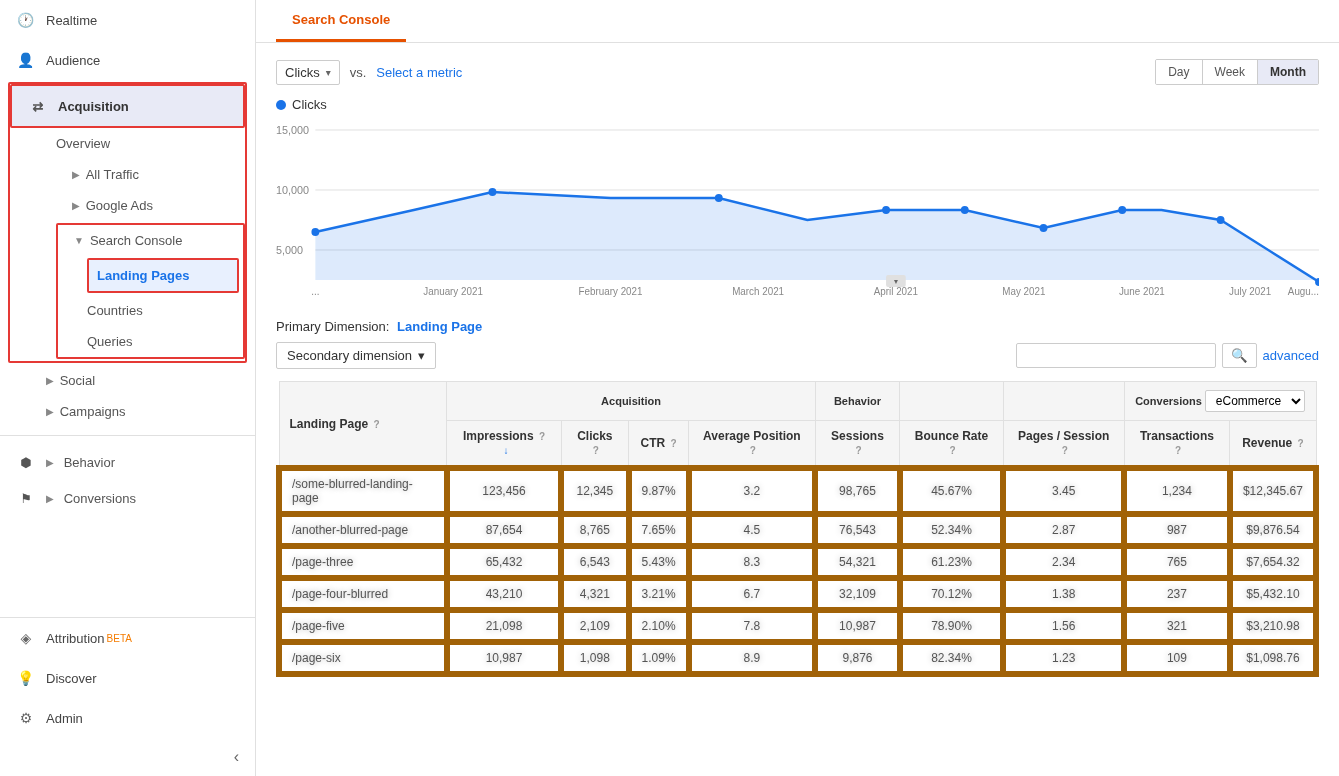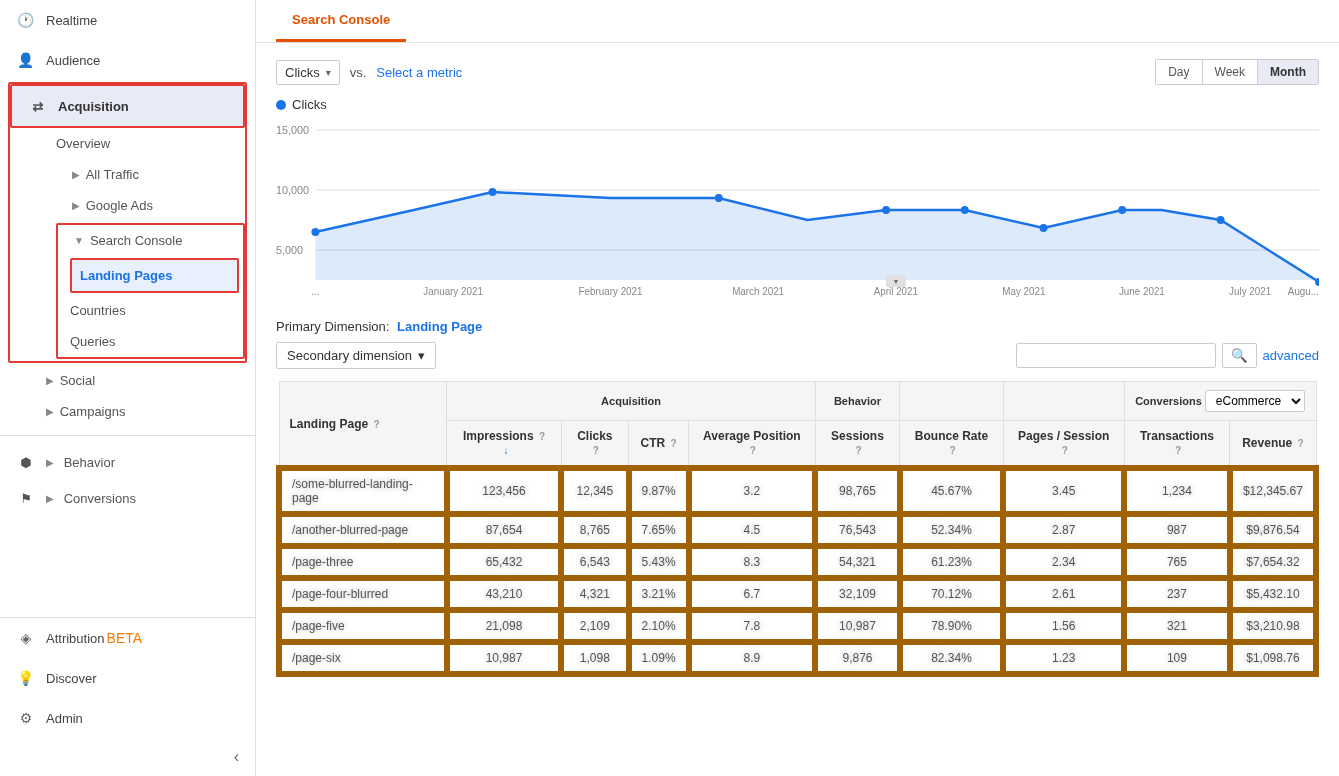--- a/index.html
+++ b/index.html
@@ -97,21 +97,21 @@
         <span class="arrow">▶</span>
         <span>Google Ads</span>
       </div>
 
       <div style="border:2px solid #e53935; border-radius:2px; margin:2px 0;">
         <div class="sidebar-section-header" style="font-weight:normal;">
           <span class="arrow">▼</span>
           <span>Search Console</span>
         </div>
 
-        <div style="margin-left:12px;">
+        <div style="margin-left:29px;">
           <div style="border:2px solid #e53935; border-radius:2px; margin:2px 0; display:inline-block; width:calc(100% - 4px);">
             <div class="sidebar-sub-item active" style="padding-left:8px; background:#e8f0fe; color:#1a73e8; font-weight:bold;">
               <span>Landing Pages</span>
             </div>
           </div>
           <div class="sidebar-sub-item">
             <span>Countries</span>
           </div>
           <div class="sidebar-sub-item">
             <span>Queries</span>
@@ -140,21 +140,21 @@
   <div class="sidebar-section-header">
     <span class="icon" style="width:20px;height:20px;margin-right:10px;display:flex;align-items:center;justify-content:center;">⚑</span>
     <span class="arrow">▶</span>
     <span style="margin-left:4px;">Conversions</span>
   </div>
 
   <div class="sidebar-bottom">
     <div class="sidebar-item">
       <span class="icon">◈</span>
       <span>Attribution</span>
-      <sup style="color:#f57c00; font-size:14px; margin-left:2px;">BETA</sup>
+      <sup style="color:#f57c00; font-size:10px; margin-left:2px;">BETA</sup>
     </div>
     <div class="sidebar-item">
       <span class="icon">💡</span>
       <span>Discover</span>
     </div>
     <div class="sidebar-item">
       <span class="icon">⚙</span>
       <span>Admin</span>
     </div>
     <div style="padding:10px 16px; cursor:pointer; display:flex; align-items:center; justify-content:flex-end;">
@@ -335,21 +335,21 @@
           <td class="blurred">$7,654.32</td>
         </tr>
         <tr>
           <td class="left blurred">/page-four-blurred</td>
           <td class="blurred">43,210</td>
           <td class="blurred">4,321</td>
           <td class="blurred">3.21%</td>
           <td class="blurred">6.7</td>
           <td class="blurred">32,109</td>
           <td class="blurred">70.12%</td>
-          <td class="blurred">2.61</td>
+          <td class="blurred">1.38</td>
           <td class="blurred">237</td>
           <td class="blurred">$5,432.10</td>
         </tr>
         <tr>
           <td class="left blurred">/page-five</td>
           <td class="blurred">21,098</td>
           <td class="blurred">2,109</td>
           <td class="blurred">2.10%</td>
           <td class="blurred">7.8</td>
           <td class="blurred">10,987</td>

